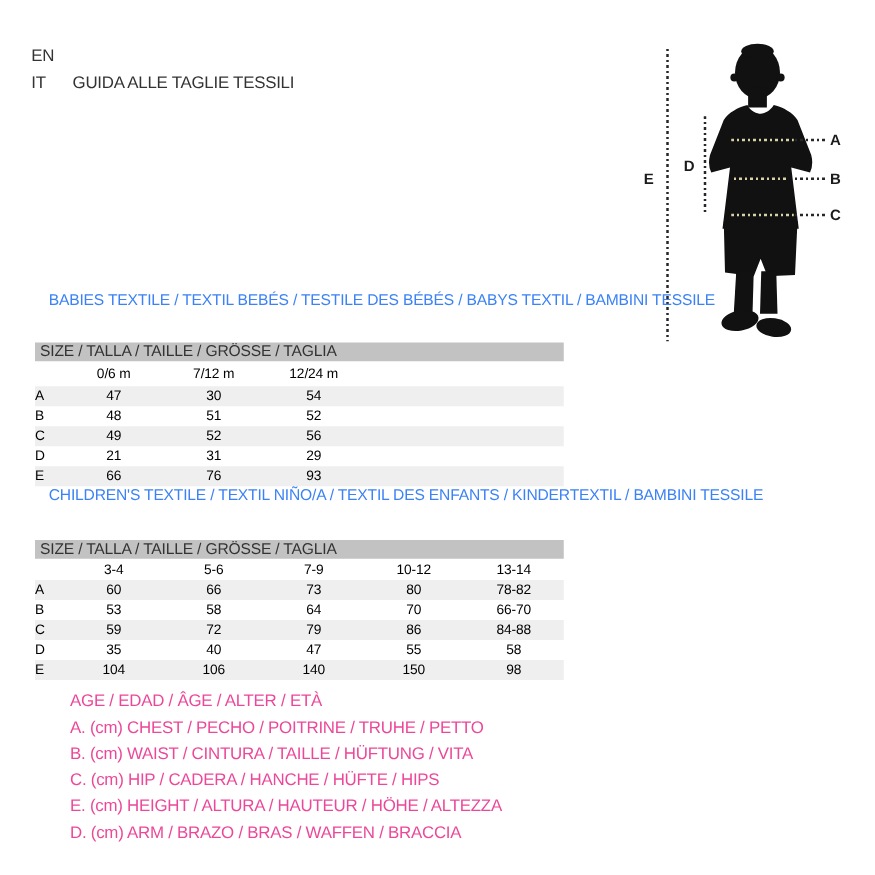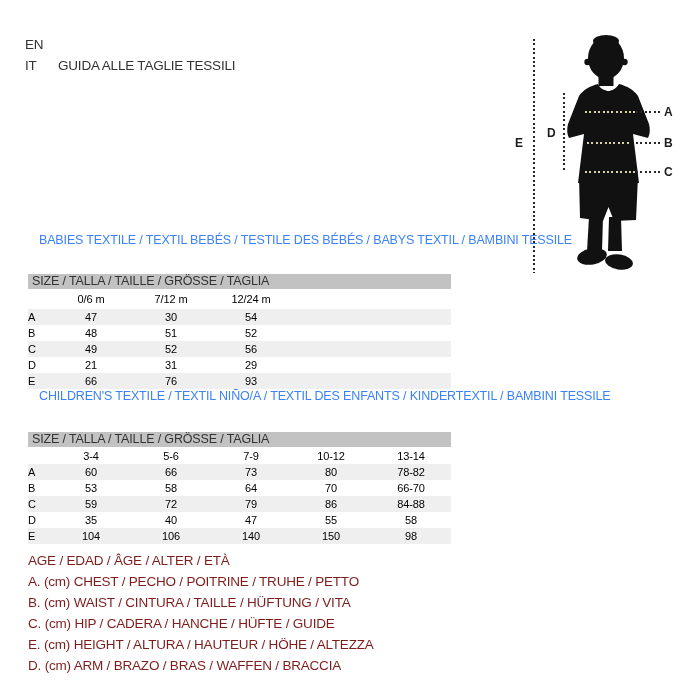--- a/index.html
+++ b/index.html
@@ -55,21 +55,21 @@
   .t-row.data { height:16px; }
   .tbl-babies .t-row.head { height:20px; }
   .tbl-children .t-row.head { height:17px; }
   .t-row.striped { background:#efefef; }
   .t-cell { text-align:center; letter-spacing:-0.1px; }
   .t-label { text-align:left; letter-spacing:-0.1px; }
 
   
   .legend { position:absolute; left:28px; top:550px; }
   .legend-line { height:21px; line-height:21px; font-size:13.5px;
-                 letter-spacing:-0.2px; color:#7f1d1d; white-space:nowrap; }
+                 letter-spacing:-0.2px; color:#ec4899; white-space:nowrap;margin-left:28px; }
 </style>
 </head>
 <body>
 
 <div class="page">
 
   <div class="lang-list">
     <div class="lang-row">
       <span class="lang-code">EN</span>
     </div>
@@ -209,18 +209,18 @@
       <span class="t-cell">140</span>
       <span class="t-cell">150</span>
       <span class="t-cell">98</span>
     </div>
   </div>
 
   <div class="legend">
     <div class="legend-line">AGE / EDAD / ÂGE / ALTER / ETÀ</div>
     <div class="legend-line">A. (cm) CHEST / PECHO / POITRINE / TRUHE / PETTO</div>
     <div class="legend-line">B. (cm) WAIST / CINTURA / TAILLE / HÜFTUNG / VITA</div>
-    <div class="legend-line">C. (cm) HIP / CADERA / HANCHE / HÜFTE / GUIDE</div>
+    <div class="legend-line">C. (cm) HIP / CADERA / HANCHE / HÜFTE / HIPS</div>
     <div class="legend-line">E. (cm) HEIGHT / ALTURA / HAUTEUR / HÖHE / ALTEZZA</div>
     <div class="legend-line">D. (cm) ARM / BRAZO / BRAS / WAFFEN / BRACCIA</div>
   </div>
 
 </div>
 
 </body></html>

